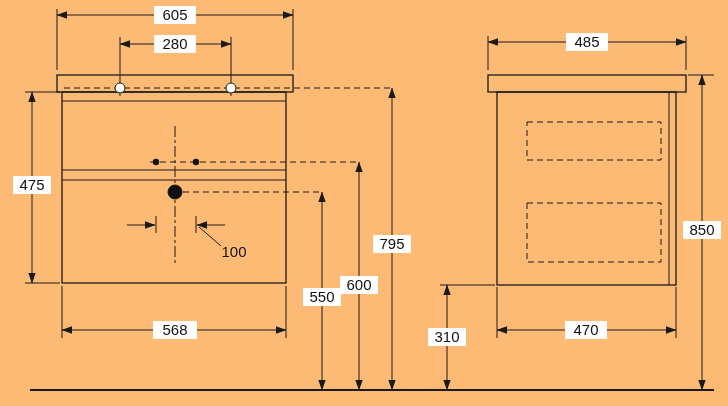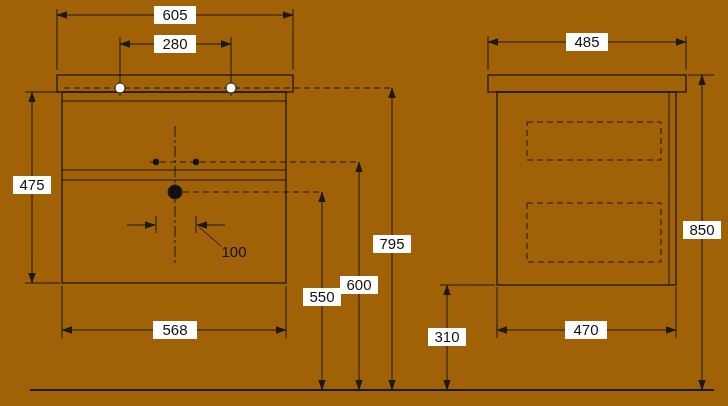--- a/index.html
+++ b/index.html
@@ -1,16 +1,16 @@
 <!DOCTYPE html>
 <html><head>
 <meta charset="utf-8">
 <style>
   html,body{margin:0;padding:0;background:#ffffff;}
-  .stage{position:relative;width:728px;height:406px;background:#a16207;overflow:hidden;}
+  .stage{position:relative;width:728px;height:406px;background:#fdba74;overflow:hidden;}
   svg{display:block;}
   .ds{stroke:#1a1a1a;stroke-width:1;fill:none;}
   .outline{fill:none;stroke:#1a1a1a;stroke-width:1.3;}
   .dash{stroke-dasharray:6 4;}
   .cl{stroke-dasharray:11 3 3 3;}
   .dashedrect{fill:none;stroke:#1a1a1a;stroke-width:1;stroke-dasharray:6 4;}
   .lbl{font-family:"Liberation Sans",sans-serif;font-size:15px;fill:#111;text-anchor:middle;}
   .bg{fill:#ffffff;}
   .floor{stroke:#1a1a1a;stroke-width:2.2;}
 </style>

